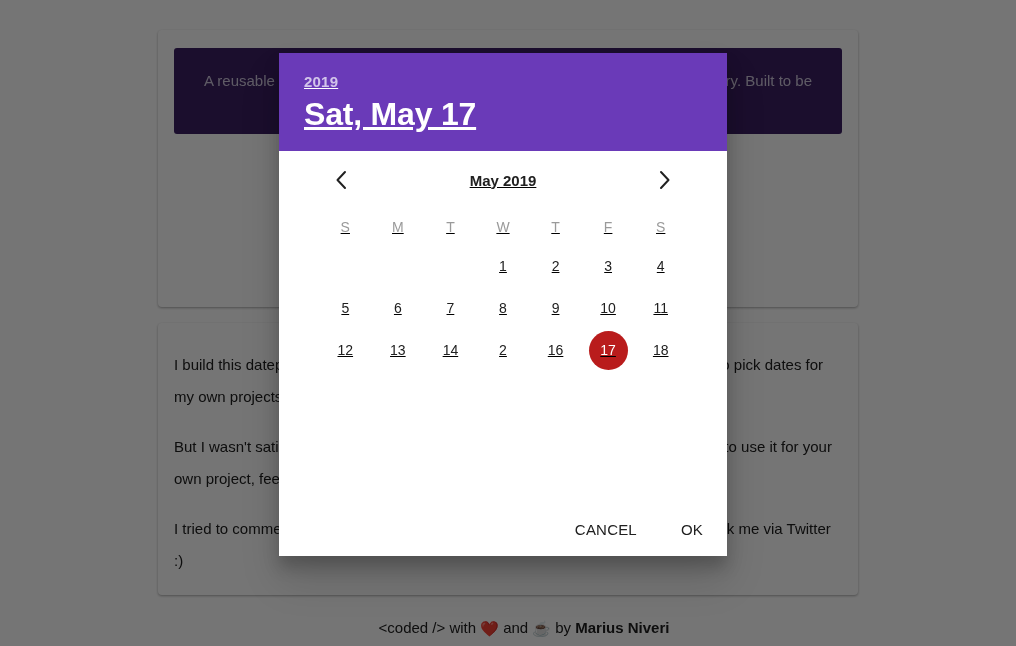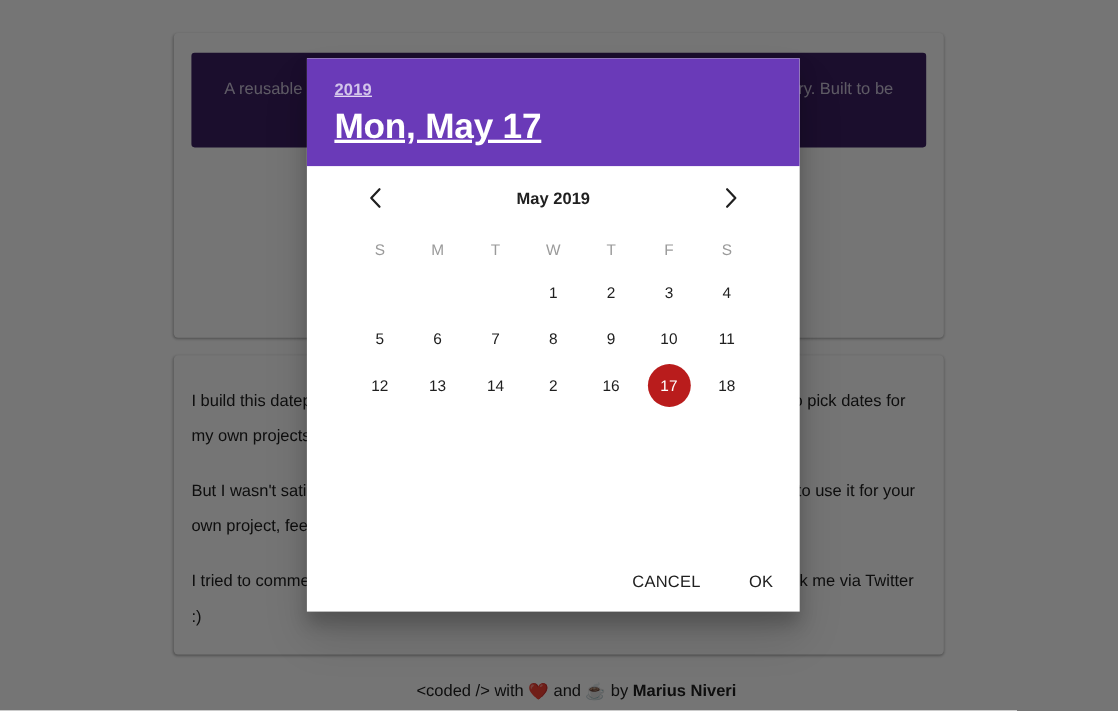--- a/index.html
+++ b/index.html
@@ -92,21 +92,21 @@
     line-height:18px;
   }
   .dp-date {
     font-size:32px;
     font-weight:bold;
     line-height:42px;
     letter-spacing:-.2px;
     margin-top:2px;
   }
 
-  .dp-body { flex:1; padding:0 40px; position:relative; }
+  .dp-body { flex:1; padding:0 40px; position:relative;text-decoration:underline; }
 
   .dp-nav {
     height:58px;
     display:flex; align-items:center; justify-content:space-between;
     padding:0 10px;
   }
   .chev {
     width:24px; height:24px;
     display:flex; align-items:center; justify-content:center;
     cursor:pointer;
@@ -182,21 +182,21 @@
       <span>&lt;coded /&gt; with </span><span class="emoji">❤️</span><span> and </span><span class="emoji">☕</span><span> by </span><b>Marius Niveri</b>
     </div>
   </div>
 
   <div class="scrim"></div>
 
   <div class="dialog">
 
     <div class="dp-header">
       <div class="dp-year">2019</div>
-      <div class="dp-date">Mon, May 17</div>
+      <div class="dp-date">Sat, May 17</div>
     </div>
 
     <div class="dp-body">
 
       <div class="dp-nav">
         <div class="chev">
           <svg width="14" height="20" viewBox="0 0 14 20" aria-hidden="true">
             <path d="M11 2 L3.5 10 L11 18" fill="none" stroke="#202020" stroke-width="2" stroke-linecap="round" stroke-linejoin="round"></path>
           </svg>
         </div>

